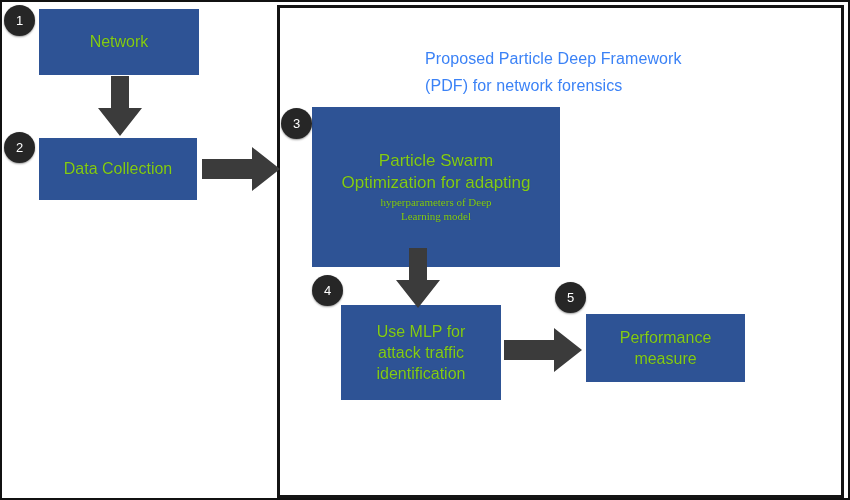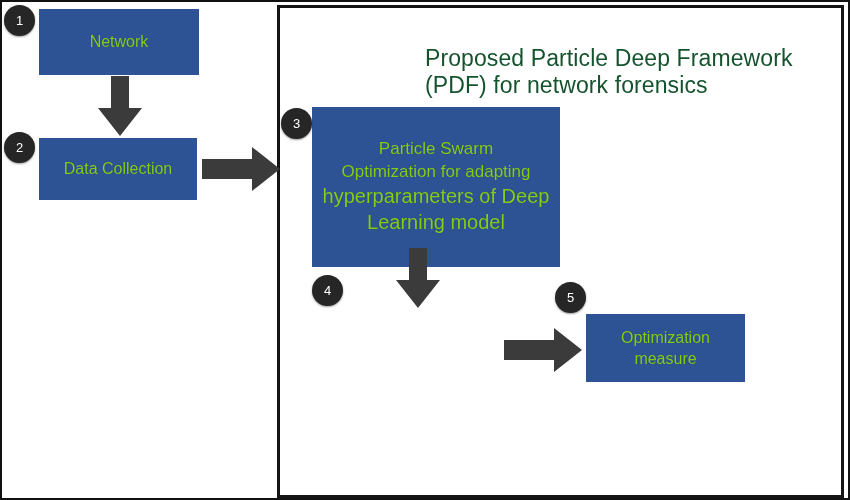--- a/index.html
+++ b/index.html
@@ -29,23 +29,23 @@
     height: 493px;
     border: 3px solid #141414;
     background: #ffffff;
     box-sizing: border-box;
   }
   .framework-title {
     position: absolute;
     left: 145px;
     top: 10px;
     width: 400px;
-    font-size: 23px;
+    font-size: 16px;
     line-height: 27px;
-    color: #14532d;
+    color: #3b82f6;
     letter-spacing: 0.1px;
     white-space: pre-line;
   }
 
   
   .box {
     position: absolute;
     background: #2E5395;
     color: #84cc16;
     display: flex;
@@ -64,21 +64,21 @@
     font-size: 16px;
   }
   #box-data-collection {
     left: 37px; top: 136px; width: 158px; height: 62px;
     font-size: 16px;
   }
   #box-pso {
     left: 310px; top: 105px; width: 248px; height: 160px;
   }
   #box-pso .l-big { font-size: 17px; }
-  #box-pso .l-small { font-size: 20px; }
+  #box-pso .l-small { font-size: 11px; font-family: Liberation Serif, serif; }
   #box-mlp {
     left: 339px; top: 303px; width: 160px; height: 95px;
     font-size: 16px;
   }
   #box-performance {
     left: 584px; top: 312px; width: 159px; height: 68px;
     font-size: 16px;
   }
 
   
@@ -156,31 +156,36 @@
   <div class="badge" id="badge-3">
     <span>3</span>
   </div>
 
   <div class="arrow" id="arrow-down-2">
     <svg width="48" height="62" viewBox="0 0 48 62" xmlns="http://www.w3.org/2000/svg">
       <polygon points="15,0 33,0 33,32 46,32 24,60 2,32 15,32" fill="#3B3B3B"></polygon>
     </svg>
   </div>
 
+  <div class="box" id="box-mlp">
+    <span class="line">Use MLP for</span>
+    <span class="line">attack traffic</span>
+    <span class="line">identification</span>
+  </div>
   <div class="badge" id="badge-4">
     <span>4</span>
   </div>
 
   <div class="arrow" id="arrow-right-2">
     <svg width="80" height="46" viewBox="0 0 80 46" xmlns="http://www.w3.org/2000/svg">
       <polygon points="0,13 50,13 50,1 78,23 50,45 50,33 0,33" fill="#3B3B3B"></polygon>
     </svg>
   </div>
 
   <div class="box" id="box-performance">
-    <span class="line">Optimization</span>
+    <span class="line">Performance</span>
     <span class="line">measure</span>
   </div>
   <div class="badge" id="badge-5">
     <span>5</span>
   </div>
 
 </div>
 
 </body></html>

